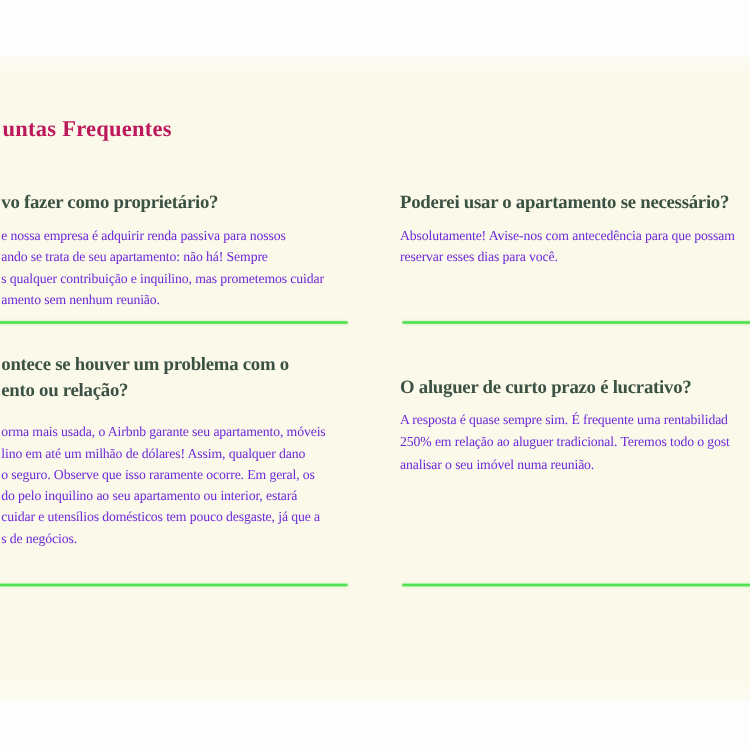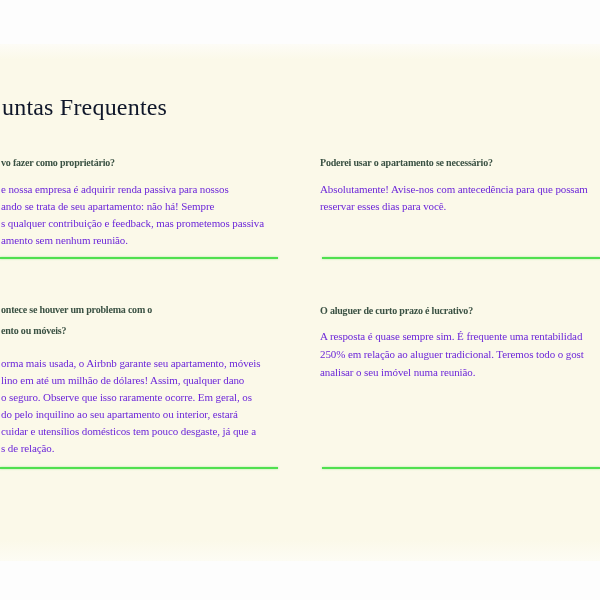--- a/index.html
+++ b/index.html
@@ -7,30 +7,30 @@
     width:600px;height:600px;position:relative;overflow:hidden;
     background:#fdfdfd;
     font-family:"Liberation Serif","DejaVu Serif",serif;
   }
   .cream-band{
     position:absolute;left:0;top:44px;width:600px;height:517px;
     background:linear-gradient(180deg,#fdfcf6 0%,#fbf9e9 3%,#fbf9e9 96%,#fdfcf4 100%);
   }
   .page-title{
     position:absolute;left:2px;top:76px;
-    font-size:24px;font-weight:normal;color:#0f172a;
+    font-size:18px;font-weight:bold;color:#be185d;
     line-height:30px;white-space:nowrap;letter-spacing:0.2px;
   }
   .faq-item{position:absolute;}
   #item-0{left:1px;top:152px;width:320px;}
   #item-1{left:320px;top:152px;width:282px;}
-  #item-2{left:1px;top:299px;width:320px;}
+  #item-2{left:1px;top:282px;width:320px;}
   #item-3{left:320px;top:300px;width:282px;}
   .q-line{
-    font-size:10px;font-weight:bold;color:#3a5143;
+    font-size:15px;font-weight:bold;color:#3a5143;
     line-height:21px;white-space:nowrap;letter-spacing:-0.2px;
   }
   .answers{margin-top:8px;}
   #item-2 .answers{margin-top:14px;}
   #item-3 .answers{margin-top:6px;}
   .a-line{
     font-size:11px;color:#6d28d9;line-height:17px;
     white-space:nowrap;letter-spacing:-0.1px;
   }
   #item-3 .a-line{line-height:18px;}
@@ -48,43 +48,43 @@
 
 <div class="cream-band"></div>
 
 <h1 class="page-title">untas Frequentes</h1>
 
 <div class="faq-item" id="item-0">
   <div class="q-line">vo fazer como proprietário?</div>
   <div class="answers">
     <div class="a-line">e nossa empresa é adquirir renda passiva para nossos</div>
     <div class="a-line">ando se trata de seu apartamento: não há! Sempre</div>
-    <div class="a-line">s qualquer contribuição e feedback, mas prometemos passiva</div>
+    <div class="a-line">s qualquer contribuição e inquilino, mas prometemos cuidar</div>
     <div class="a-line">amento sem nenhum reunião.</div>
   </div>
 </div>
 
 <div class="faq-item" id="item-1">
   <div class="q-line">Poderei usar o apartamento se necessário?</div>
   <div class="answers">
     <div class="a-line">Absolutamente! Avise-nos com antecedência para que possam</div>
     <div class="a-line">reservar esses dias para você.</div>
   </div>
 </div>
 
 <div class="faq-item" id="item-2">
   <div class="q-line">ontece se houver um problema com o</div>
-  <div class="q-line">ento ou móveis?</div>
+  <div class="q-line">ento ou relação?</div>
   <div class="answers">
     <div class="a-line">orma mais usada, o Airbnb garante seu apartamento, móveis</div>
     <div class="a-line">lino em até um milhão de dólares! Assim, qualquer dano</div>
     <div class="a-line">o seguro. Observe que isso raramente ocorre. Em geral, os</div>
     <div class="a-line">do pelo inquilino ao seu apartamento ou interior, estará</div>
     <div class="a-line">cuidar e utensílios domésticos tem pouco desgaste, já que a</div>
-    <div class="a-line">s de relação.</div>
+    <div class="a-line">s de negócios.</div>
   </div>
 </div>
 
 <div class="faq-item" id="item-3">
   <div class="q-line">O aluguer de curto prazo é lucrativo?</div>
   <div class="answers">
     <div class="a-line">A resposta é quase sempre sim. É frequente uma rentabilidad</div>
     <div class="a-line">250% em relação ao aluguer tradicional. Teremos todo o gost</div>
     <div class="a-line">analisar o seu imóvel numa reunião.</div>
   </div>

